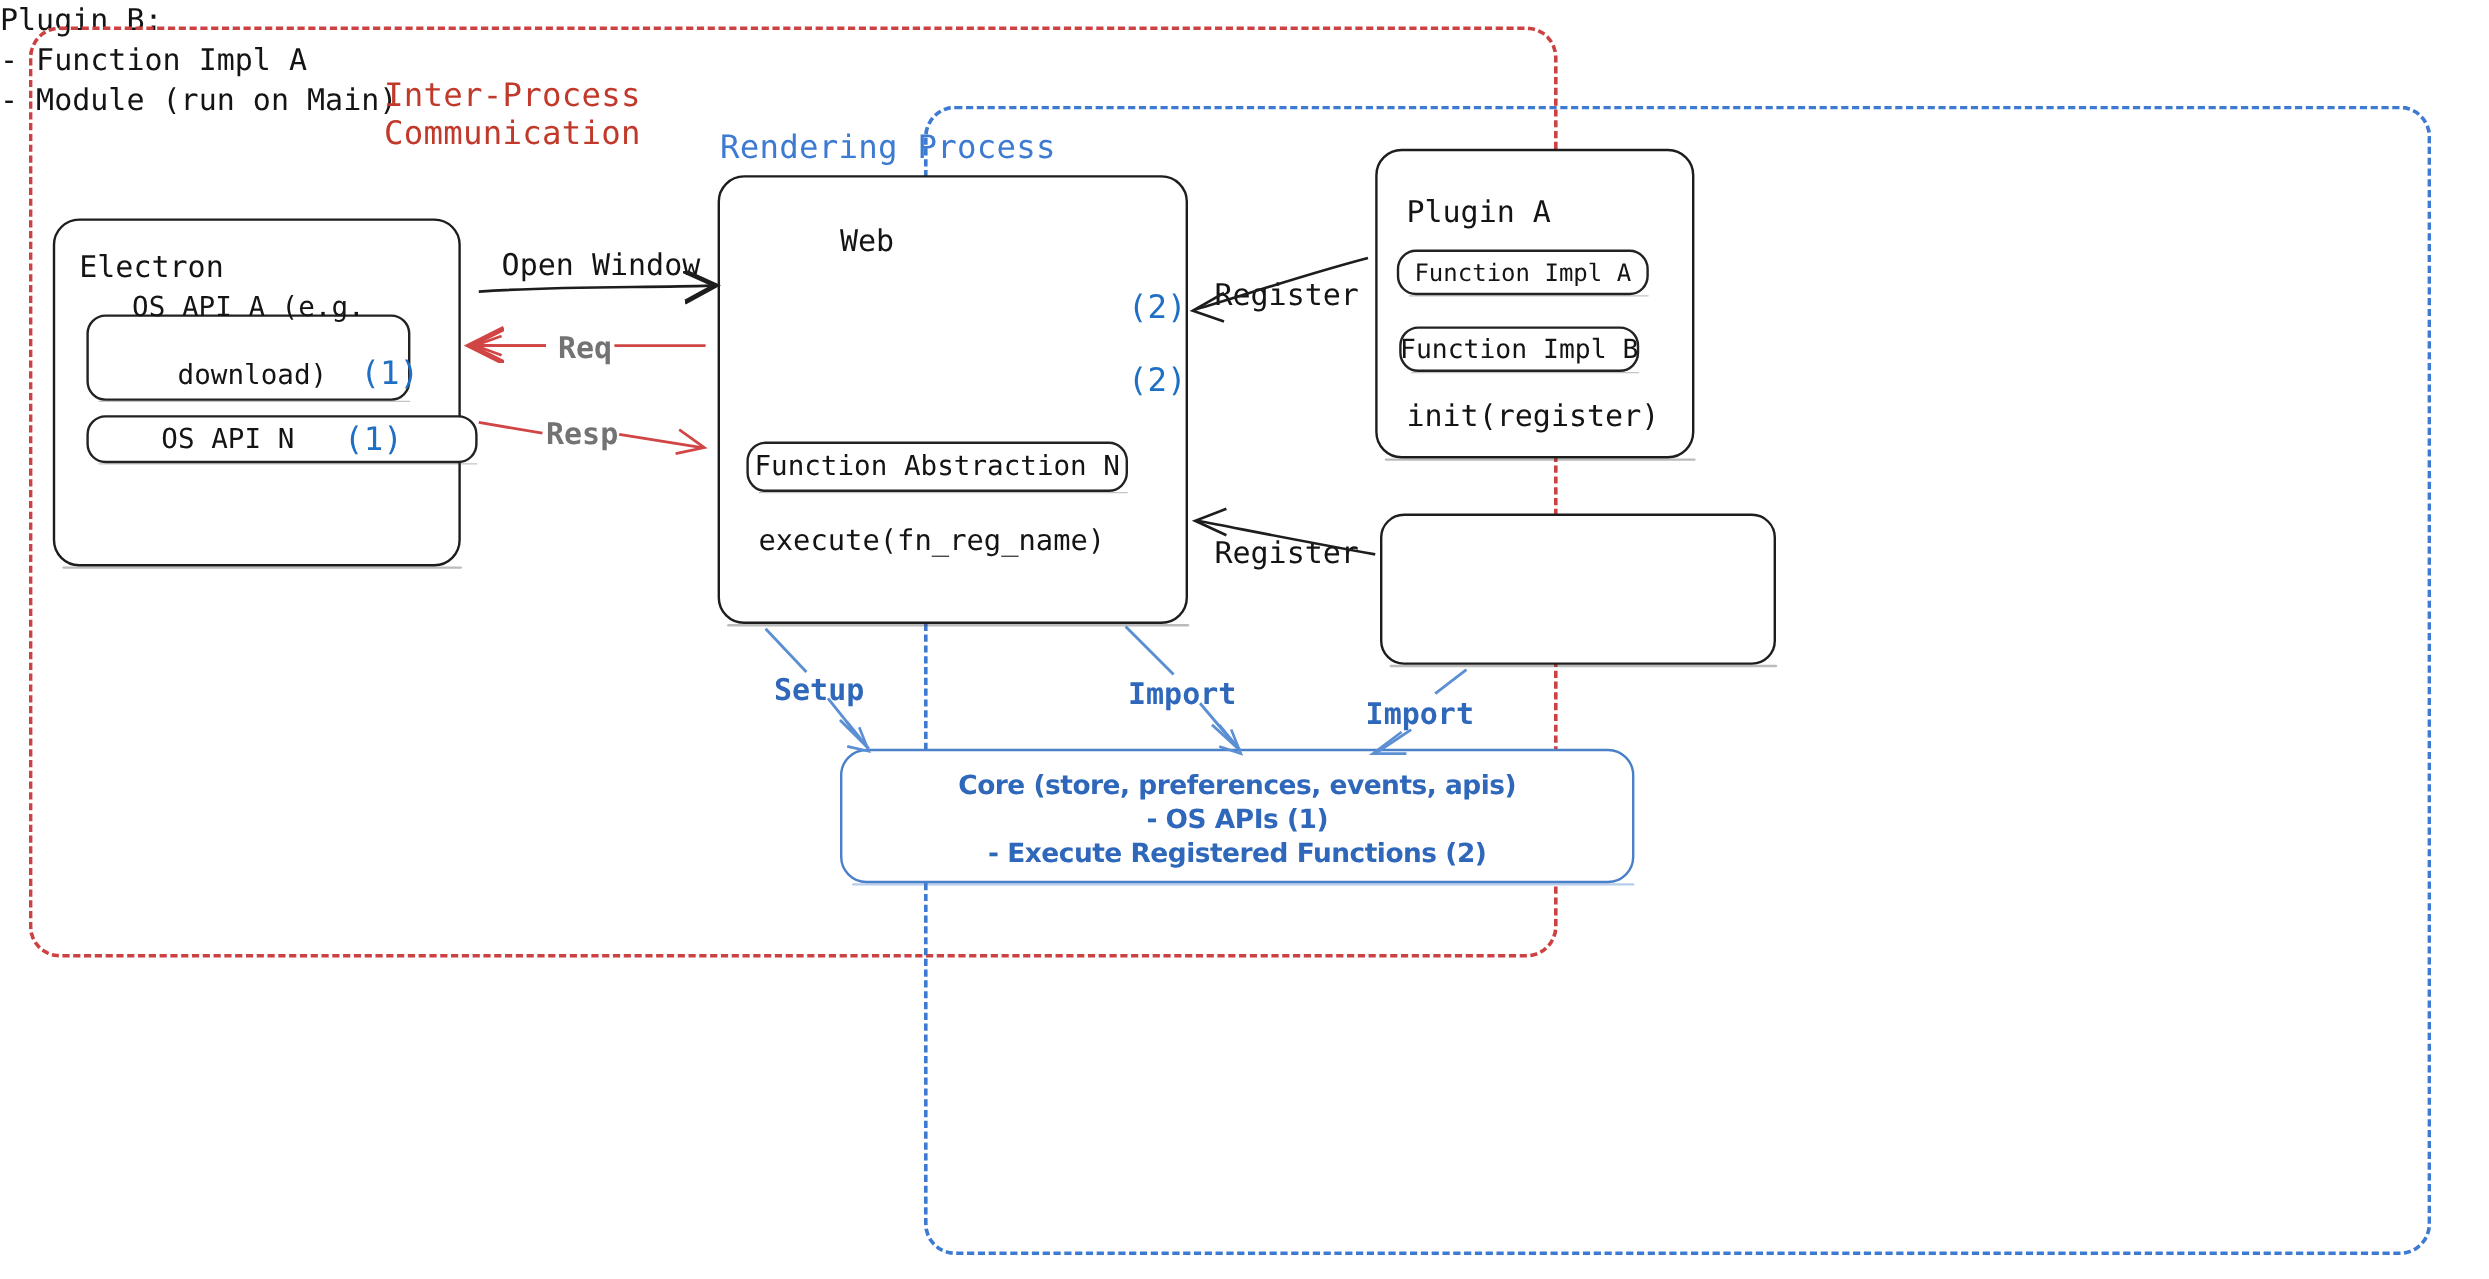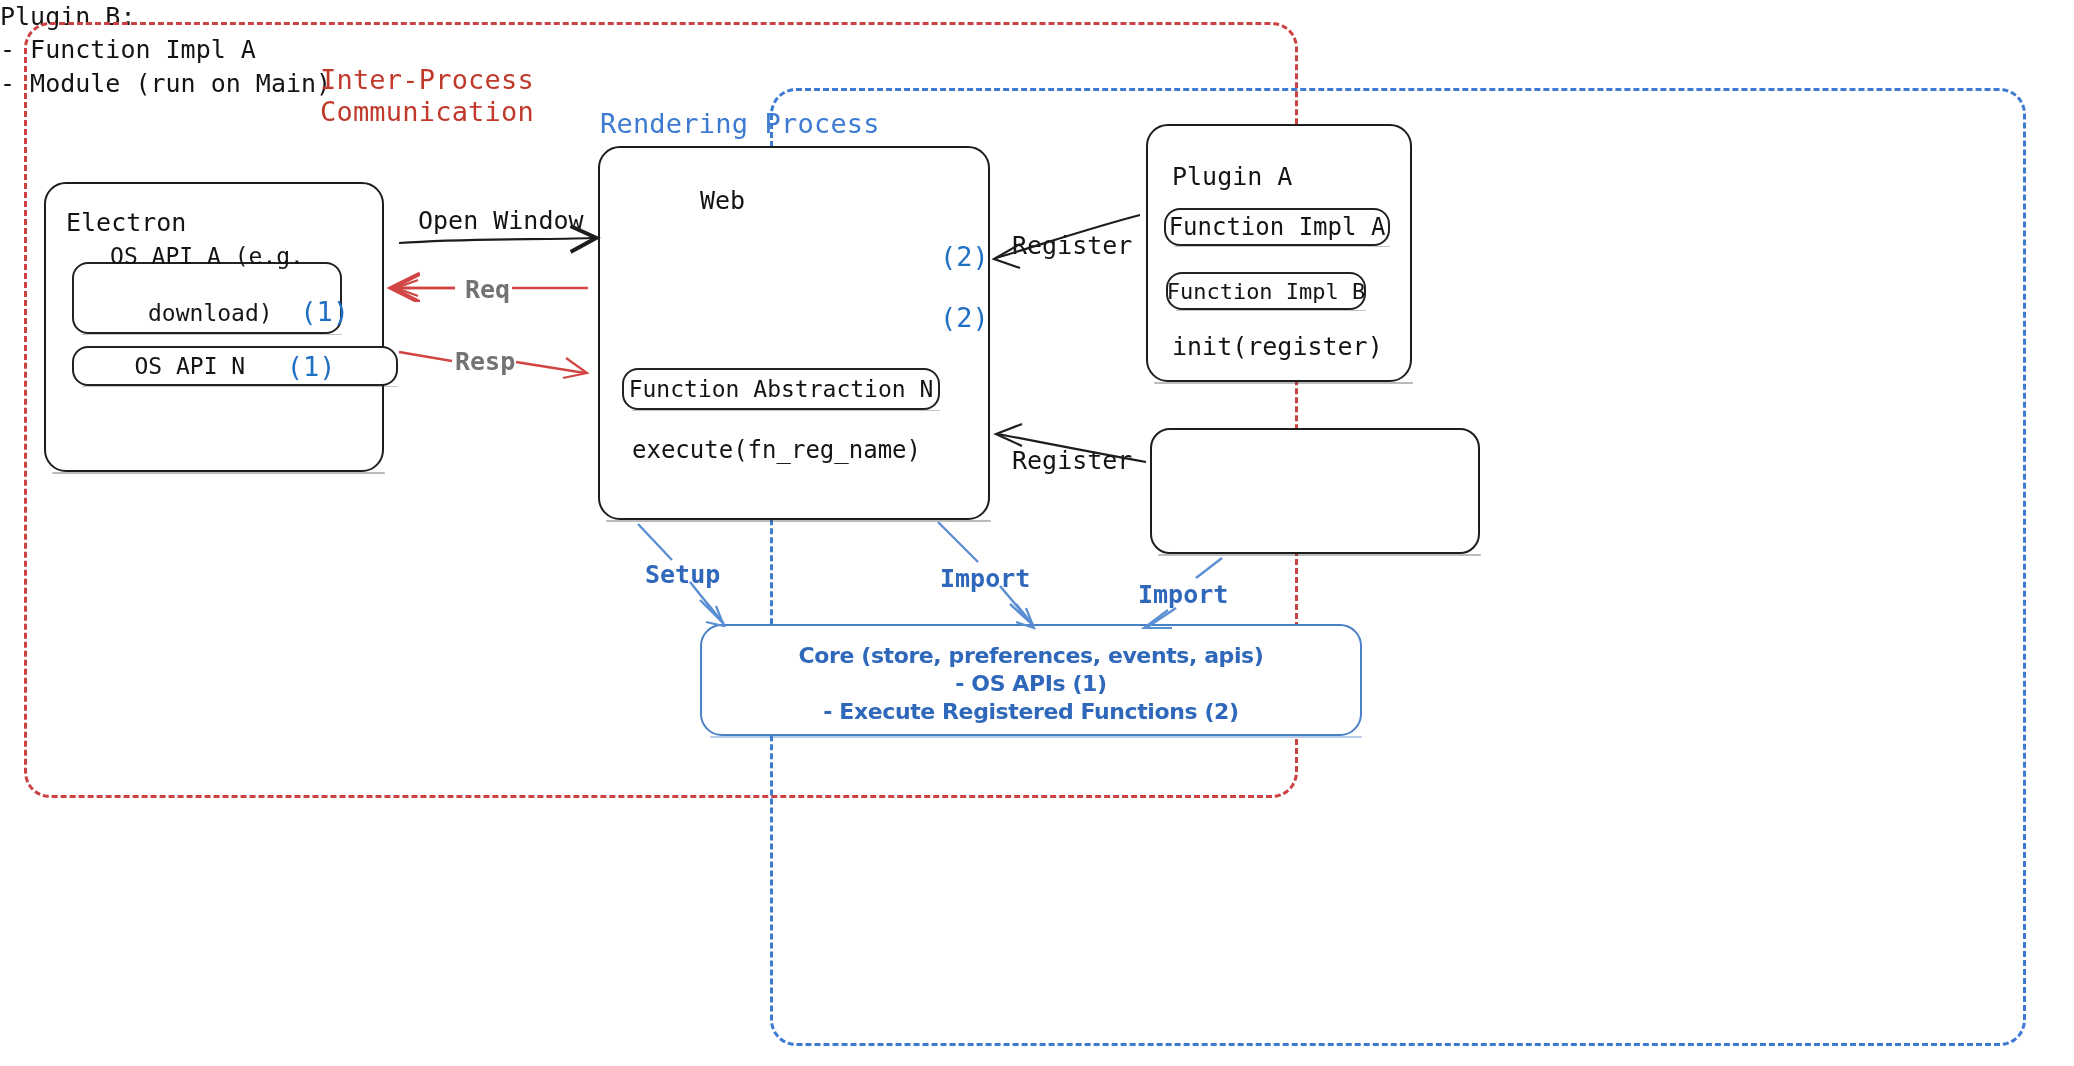--- a/index.html
+++ b/index.html
@@ -38,21 +38,21 @@
   #fa-a{left:622px;top:236px;width:318px;height:42px;font-size:23px;}
   #fa-b{left:622px;top:300px;width:318px;height:42px;font-size:23px;}
   #fa-n{left:622px;top:368px;width:318px;height:42px;font-size:23px;}
   #exec-label{left:632px;top:436px;font-size:24px;}
   #fa-a-num{left:940px;top:236px;line-height:42px;}
   #fa-b-num{left:940px;top:297px;line-height:42px;}
 
   
   #plugin-a-box{left:1146px;top:124px;width:266px;height:258px;}
   #plugin-a-title{left:1172px;top:162px;}
-  #fi-a{left:1164px;top:208px;width:226px;height:38px;font-size:24px;}
+  #fi-a{left:1164px;top:208px;width:210px;height:38px;font-size:20px;}
   #fi-b{left:1166px;top:272px;width:200px;height:38px;font-size:22px;}
   #init-reg{left:1172px;top:332px;font-size:25px;}
 
   
   #plugin-b-box{left:1150px;top:428px;width:330px;height:126px;border-radius:20px;}
   #plugin-b-text{left:1172px;top:448px;font-size:25px;line-height:1.33;white-space:pre;color:#141414;}
 
   
   #core-box{position:absolute;left:700px;top:624px;width:662px;height:112px;
             border:2.5px solid #4a80c8;border-radius:22px;background:#fff;box-sizing:border-box;}

